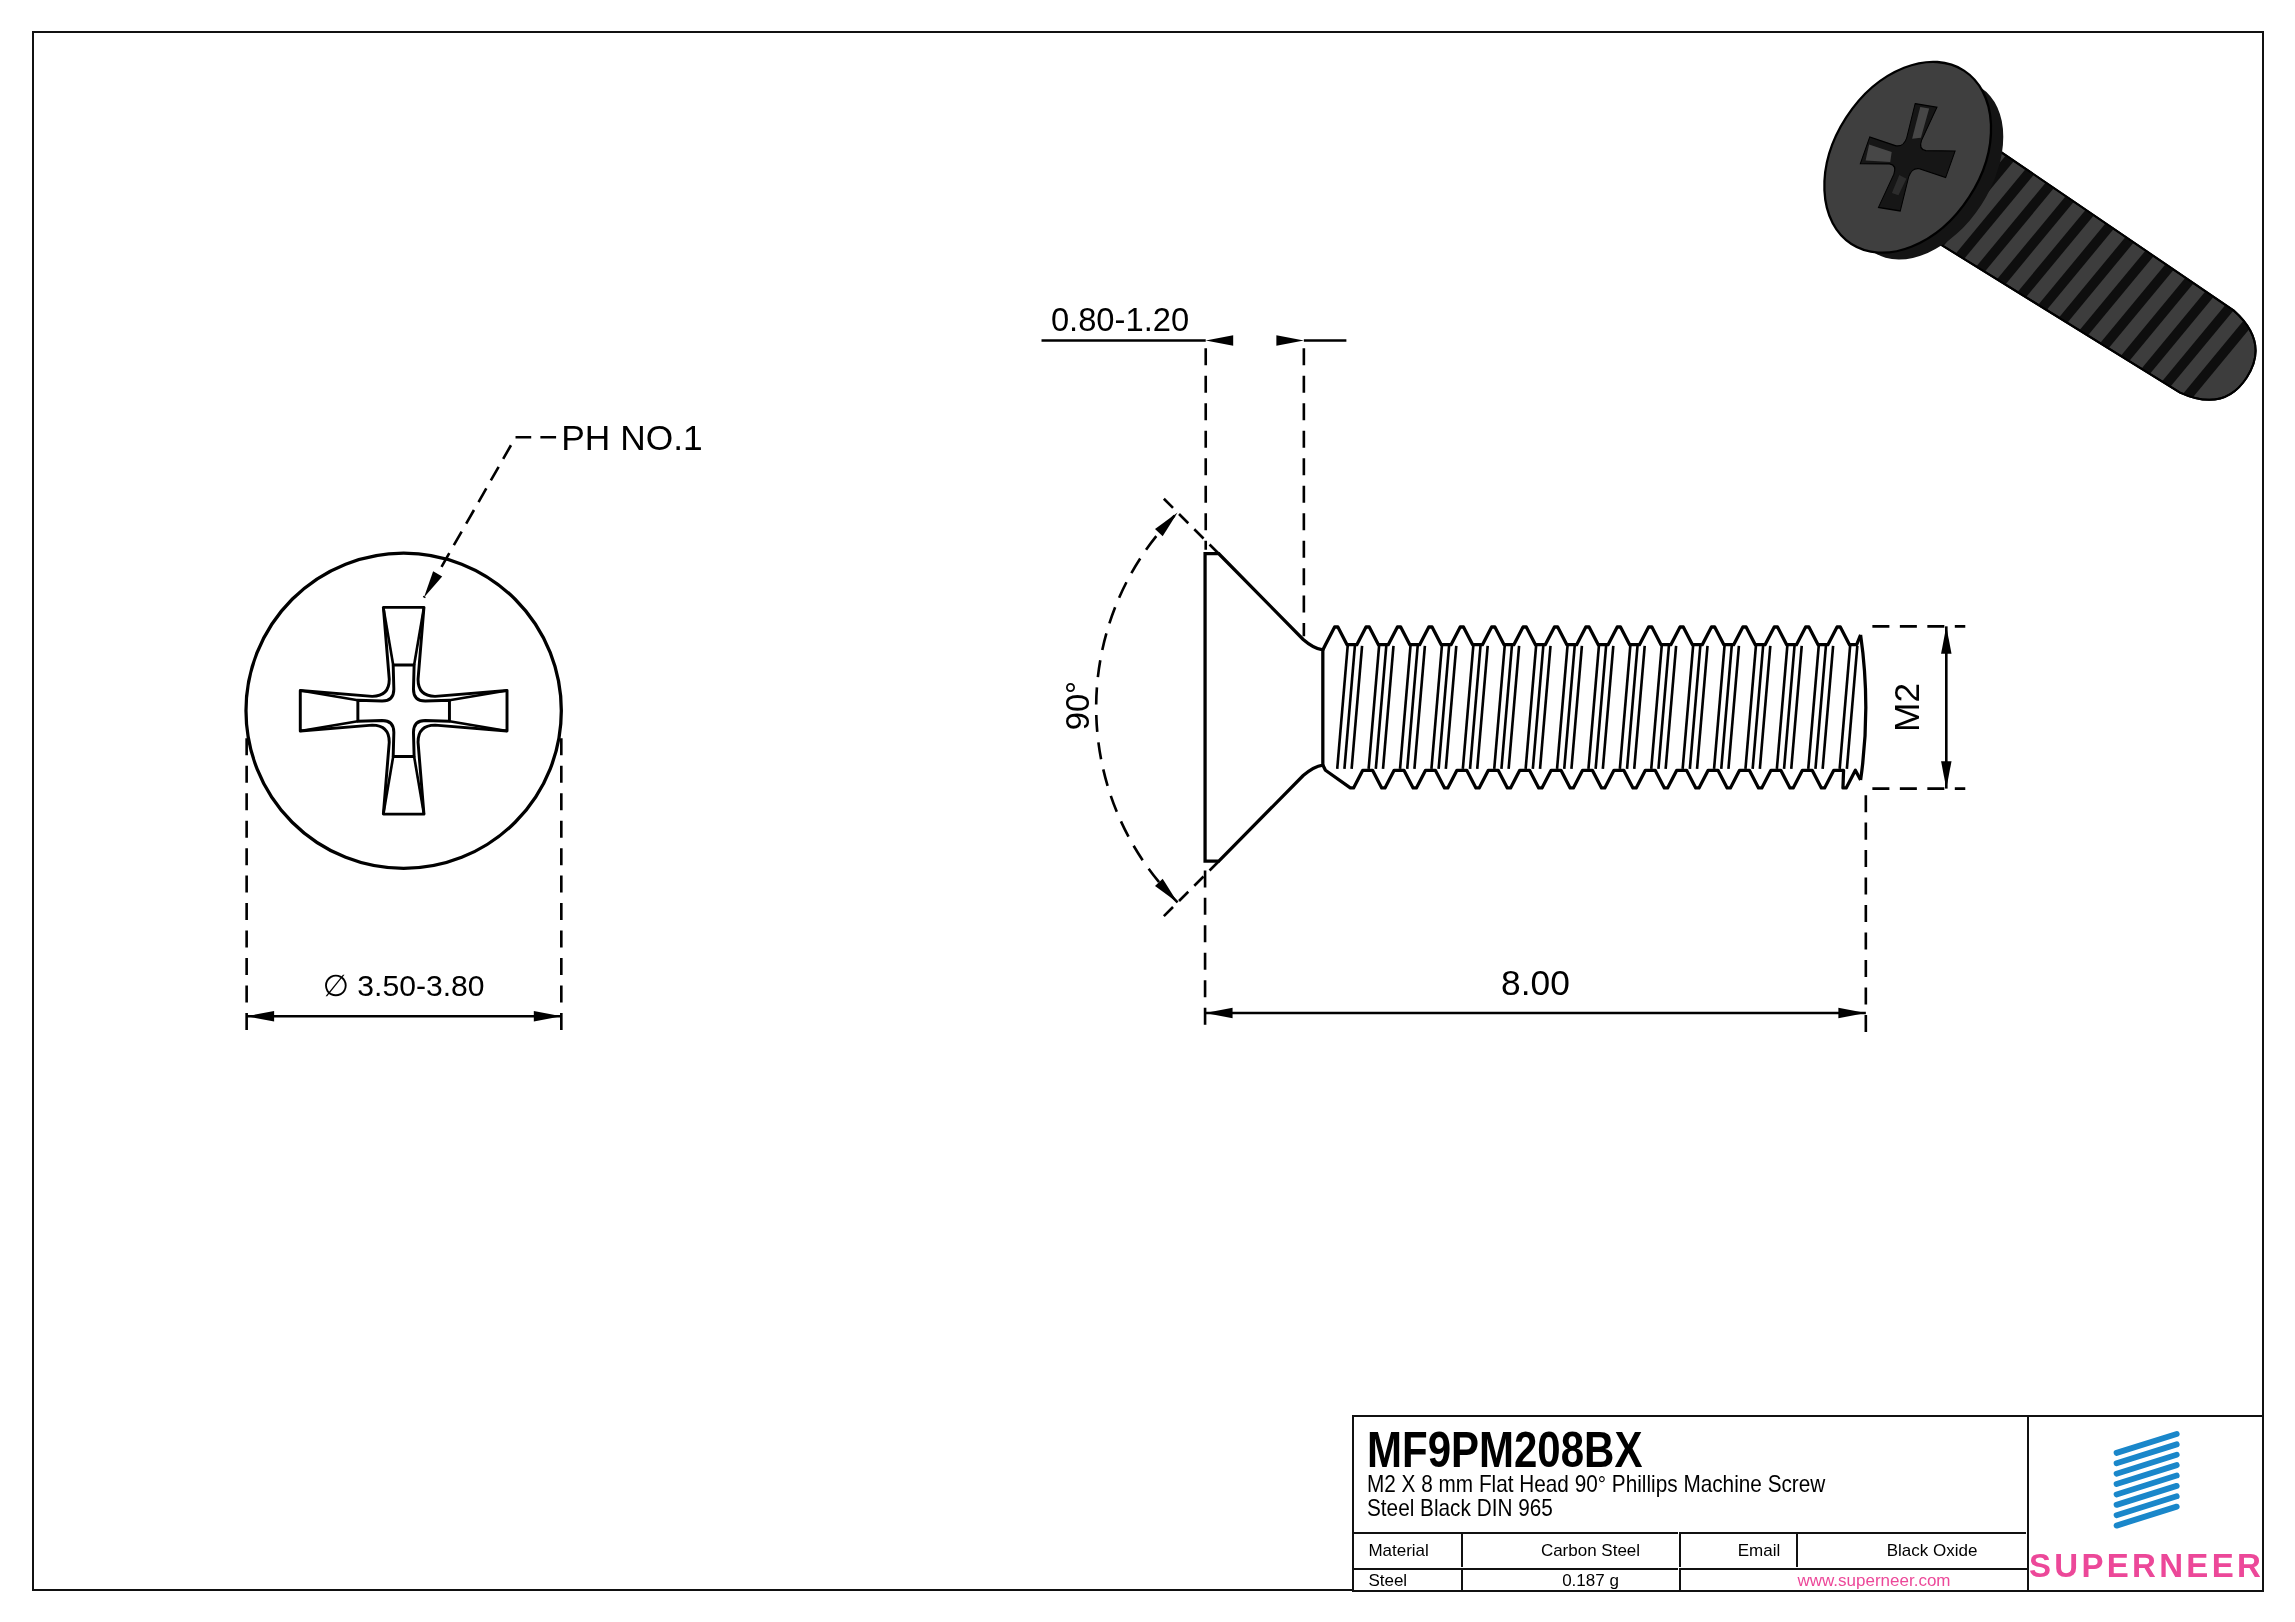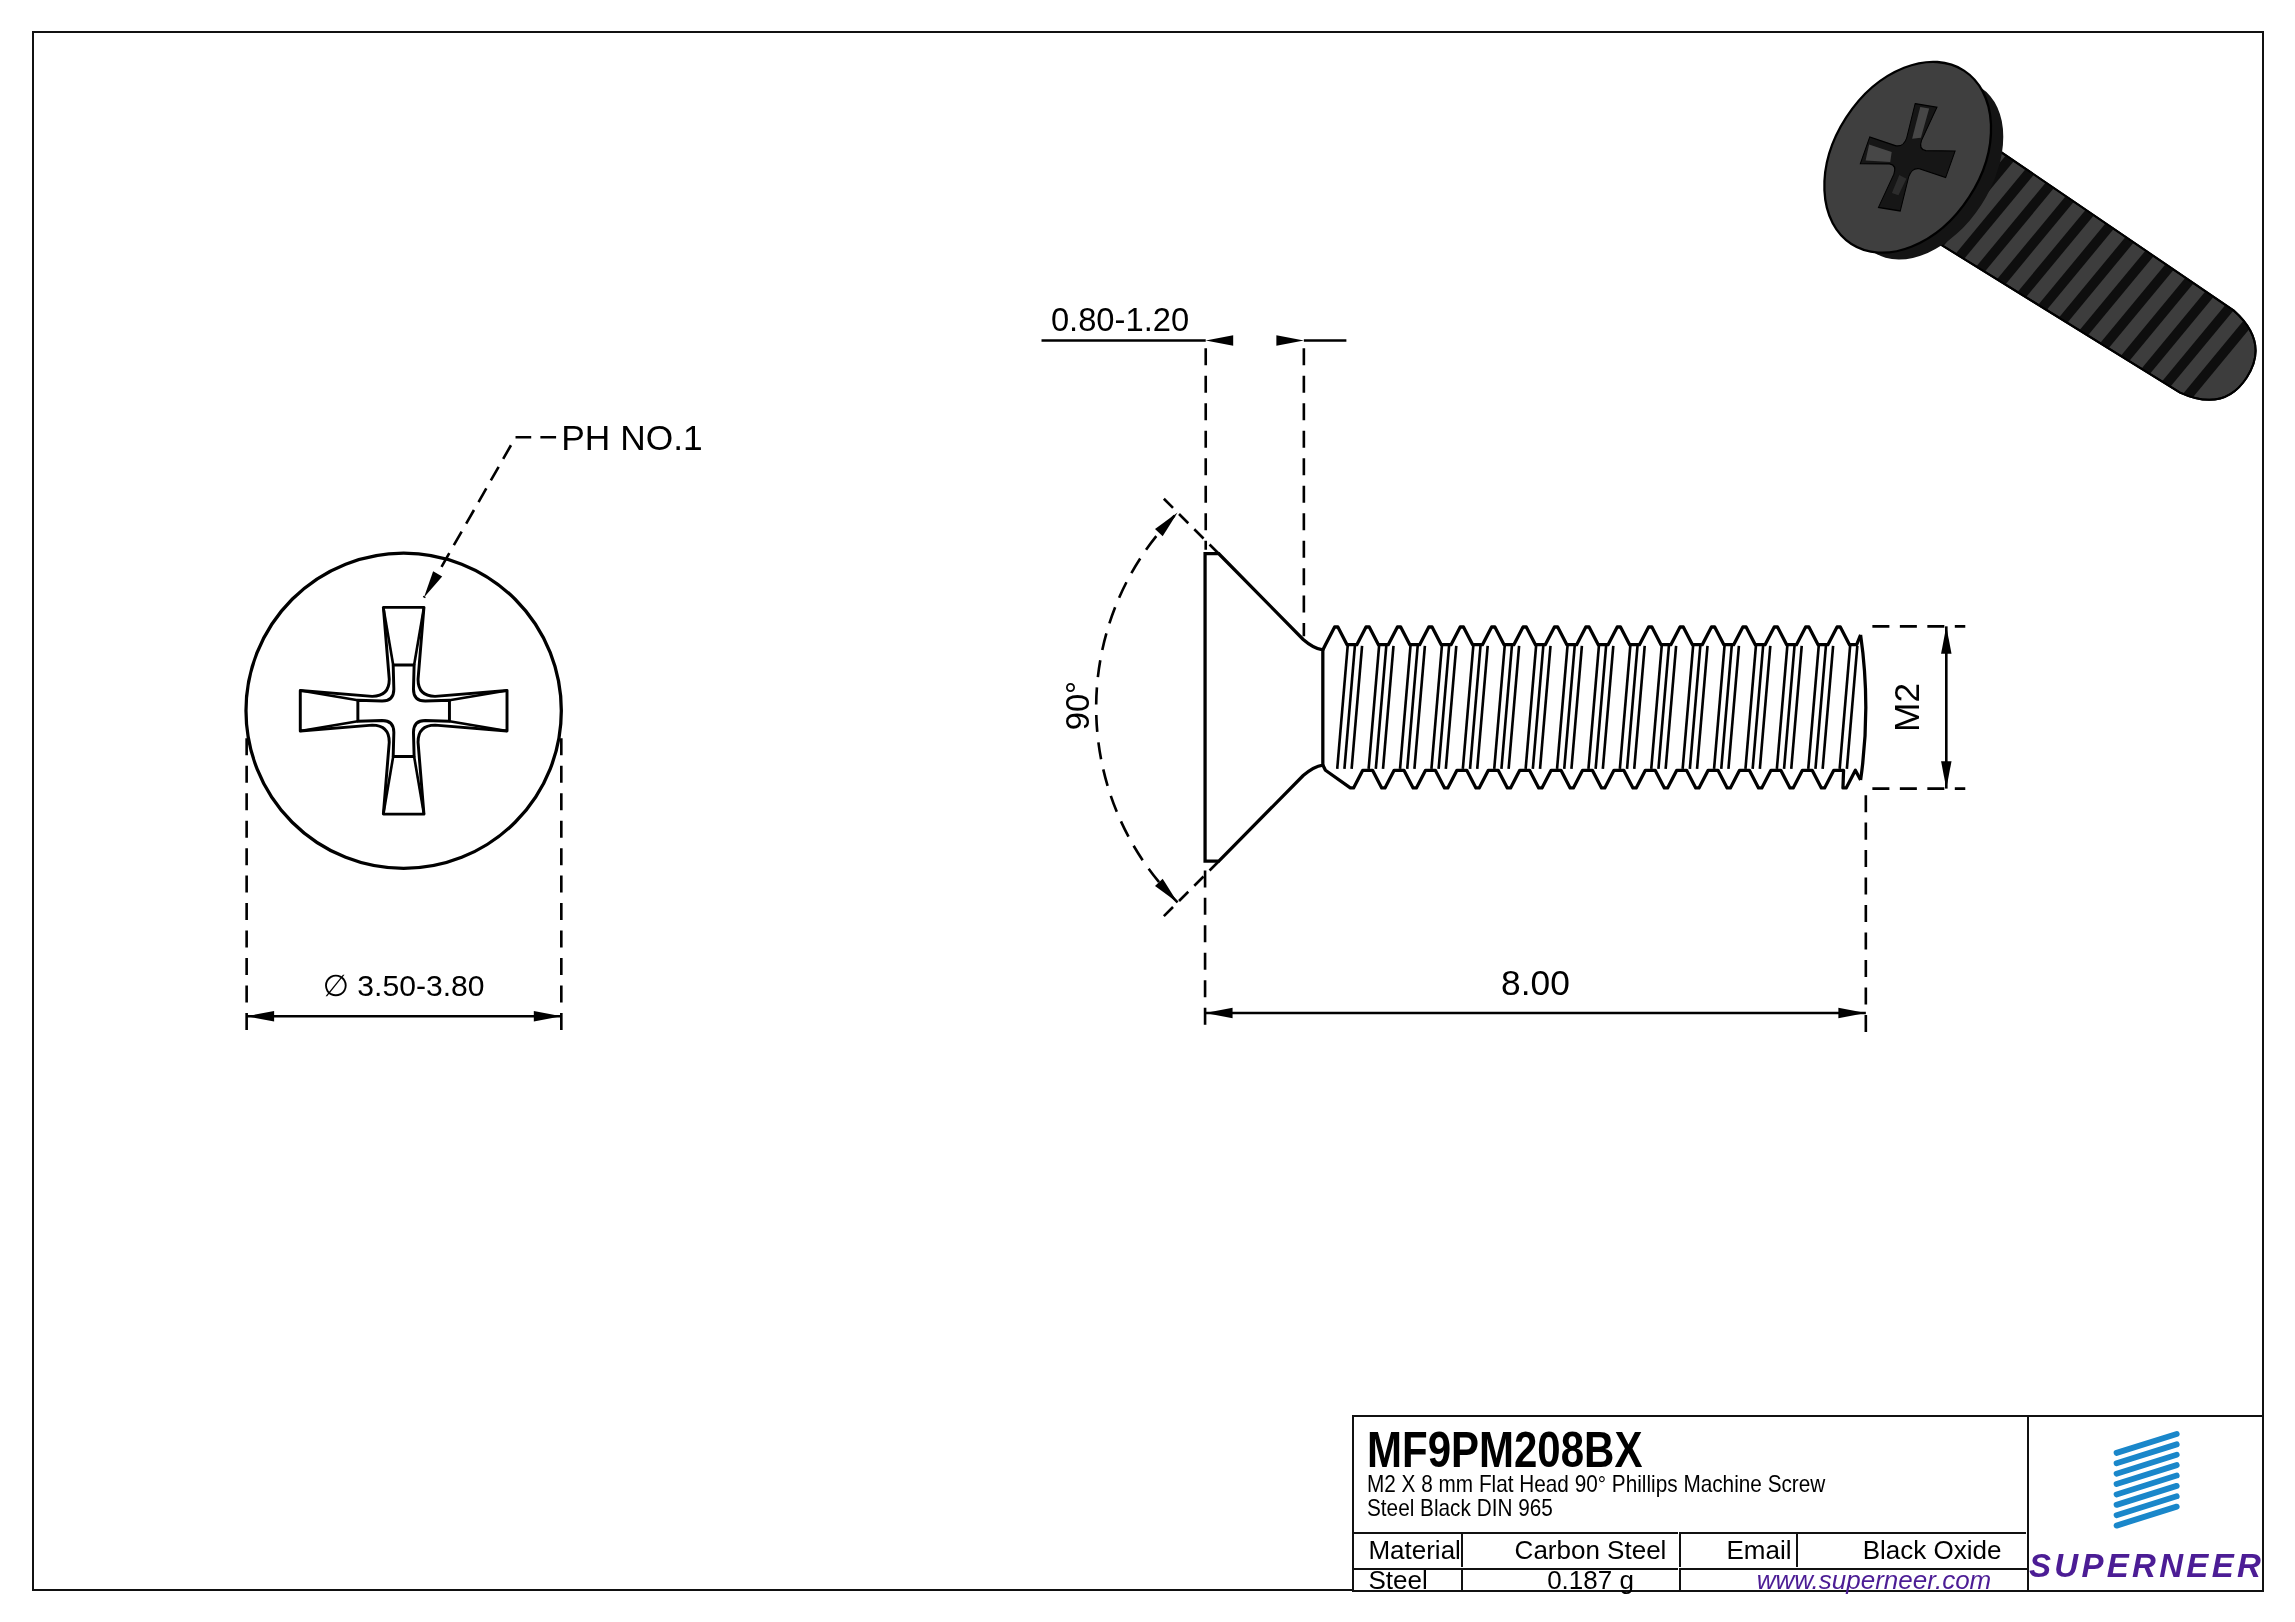--- a/index.html
+++ b/index.html
@@ -10,32 +10,32 @@
                border:2.6px solid #111;box-sizing:border-box;}
   svg text{fill:#000;font-family:"Liberation Sans",sans-serif;}
   .dimtxt{font-size:50px;}
   .dimtxt-m{font-size:54px;}
   .cadline{stroke:#000;fill:none;}
   
   .tb{position:absolute;left:1352px;top:1415px;width:912px;height:177px;
       border:2.6px solid #111;box-sizing:border-box;background:#fff;}
   .tb *{box-sizing:border-box;}
   .tb .cell{position:absolute;border-color:#111;border-style:solid;border-width:0;
-            display:flex;align-items:center;font-size:26px;}
+            display:flex;align-items:center;font-size:17px;}
   .tb .lab{padding-left:14.4px;justify-content:flex-start;}
   .tb .val{justify-content:center;padding-left:40px;}
   .partnum{position:absolute;left:13px;top:3.9px;font-size:50px;font-weight:bold;
            transform:scaleX(.84);transform-origin:left top;white-space:nowrap;}
   .desc{position:absolute;left:13px;top:55px;font-size:23.6px;line-height:24px;
         transform:scaleX(.88);transform-origin:left top;white-space:nowrap;}
   .logo-cell{position:absolute;left:673px;top:0;width:237px;height:174px;
              border-left:2.6px solid #111;}
   .brand{position:absolute;left:0;top:130px;width:100%;
          font-weight:bold;font-size:33px;letter-spacing:3.3px;white-space:nowrap;}
-  .url{color:#4c1d95;font-style:italic;}
+  .url{color:#ec4899;}
   
   .email{position:absolute;left:301px;top:1518px;font-size:49px;white-space:nowrap;}
 </style>
 </head>
 <body>
 
 <div class="stage">
 
   <div class="page-border"></div>
 

